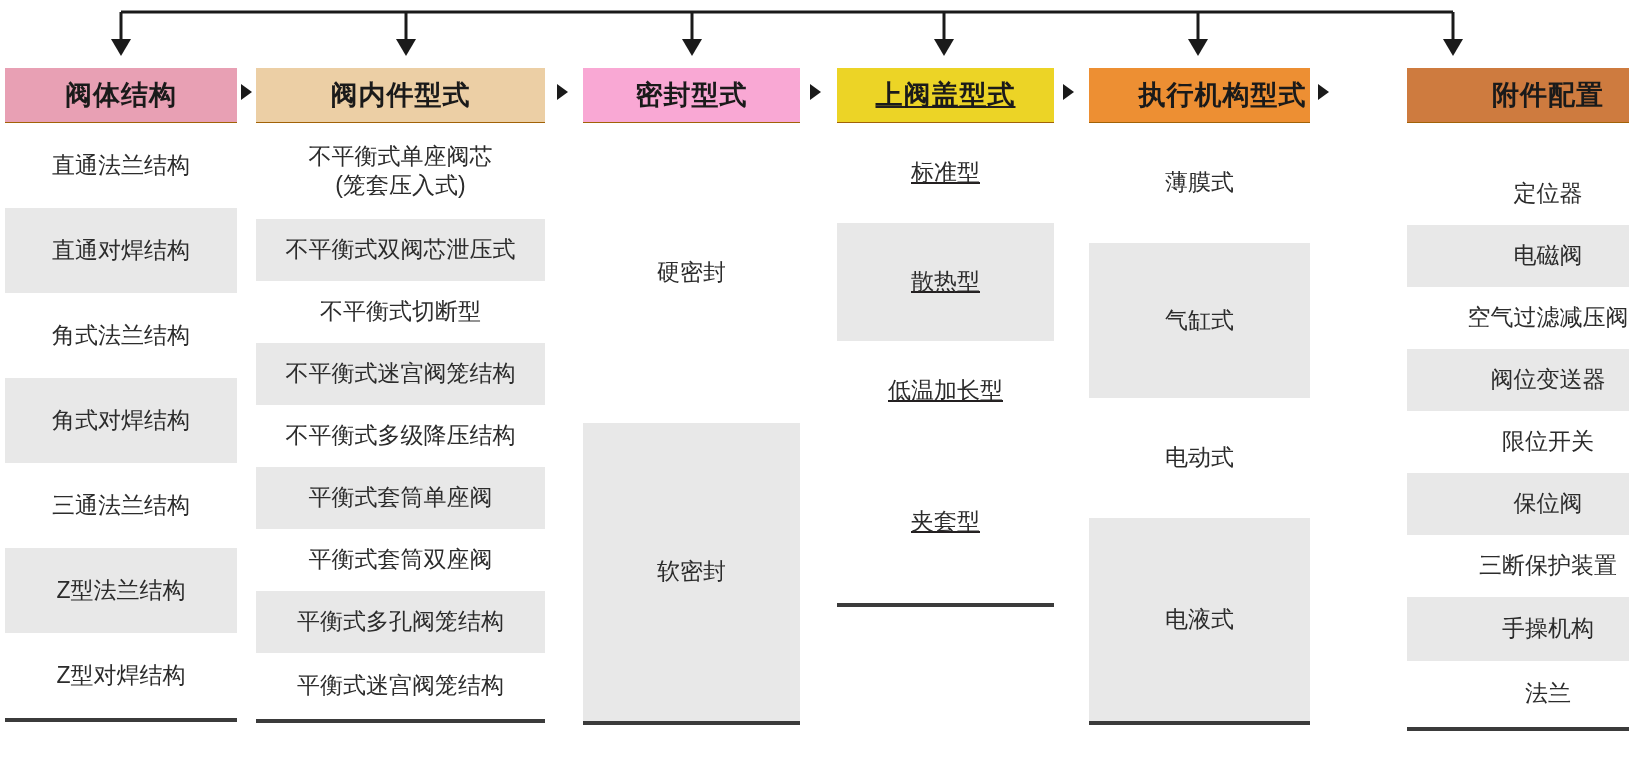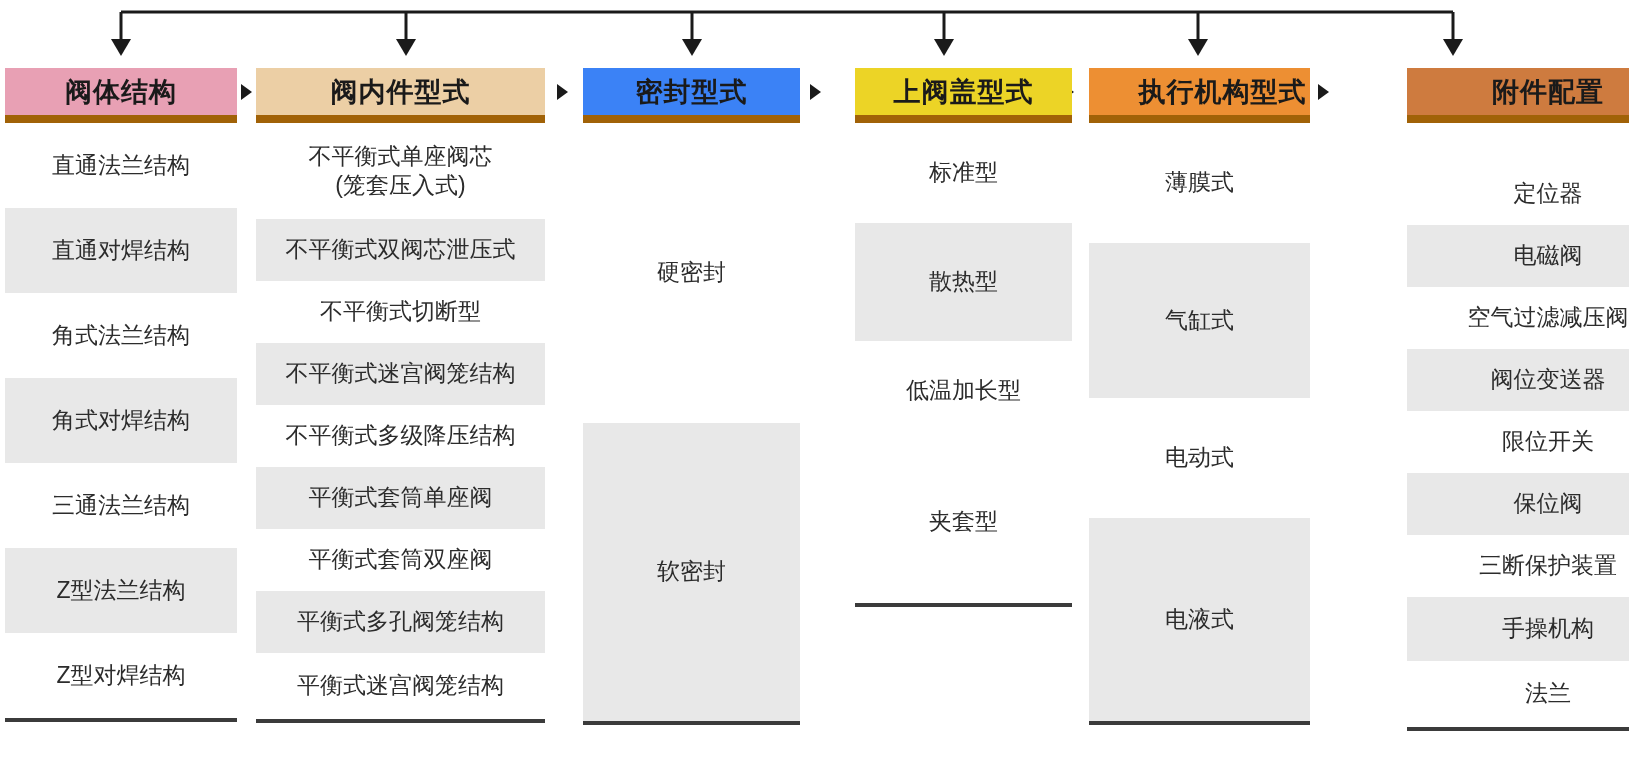--- a/index.html
+++ b/index.html
@@ -37,21 +37,21 @@
     position: relative;
     height: 55px;
     box-sizing: border-box;
     display: flex;
     align-items: center;
     justify-content: center;
     font-size: 27px;
     font-weight: bold;
     letter-spacing: 1px;
     color: #1a1a1a;
-    border-bottom: 8px solid #a16207;
+    border-bottom: 1px solid #a16207;
   }
   .col-body {
     position: relative;
     box-sizing: border-box;
     border-bottom: 4px solid #3b3b3b;
   }
   .cell {
     box-sizing: border-box;
     display: flex;
     align-items: center;
@@ -129,27 +129,27 @@
           <div class="cell plain" style="height: 62px;">不平衡式切断型</div>
           <div class="cell shaded" style="height: 62px;">不平衡式迷宫阀笼结构</div>
           <div class="cell plain" style="height: 62px;">不平衡式多级降压结构</div>
           <div class="cell shaded" style="height: 62px;">平衡式套筒单座阀</div>
           <div class="cell plain" style="height: 62px;">平衡式套筒双座阀</div>
           <div class="cell shaded" style="height: 62px;">平衡式多孔阀笼结构</div>
           <div class="cell plain" style="height: 66px;">平衡式迷宫阀笼结构</div>
         </div>
       </div>
       <div class="column" style="left: 583px; width: 217px;">
-        <div class="col-header" style="background: #3b82f6;">密封型式</div>
+        <div class="col-header" style="background: #f9a8d4;">密封型式</div>
         <div class="col-body">
           <div class="cell plain" style="height: 300px;">硬密封</div>
           <div class="cell shaded" style="height: 298px;">软密封</div>
         </div>
       </div>
-      <div class="column" style="left: 855px; width: 217px;">
+      <div class="column" style="left: 837px; width: 217px; text-decoration: underline;">
         <div class="col-header" style="background: rgb(236, 212, 38);">上阀盖型式</div>
         <div class="col-body">
           <div class="cell plain" style="height: 100px;">标准型</div>
           <div class="cell shaded" style="height: 118px;">散热型</div>
           <div class="cell plain" style="height: 100px;">低温加长型</div>
           <div class="cell plain" style="height: 162px;">夹套型</div>
         </div>
       </div>
       <div class="column" style="left: 1089px; width: 221px;">
         <div class="col-header" style="background: rgb(237, 143, 51); padding-left: 46px;">执行机构型式</div>

